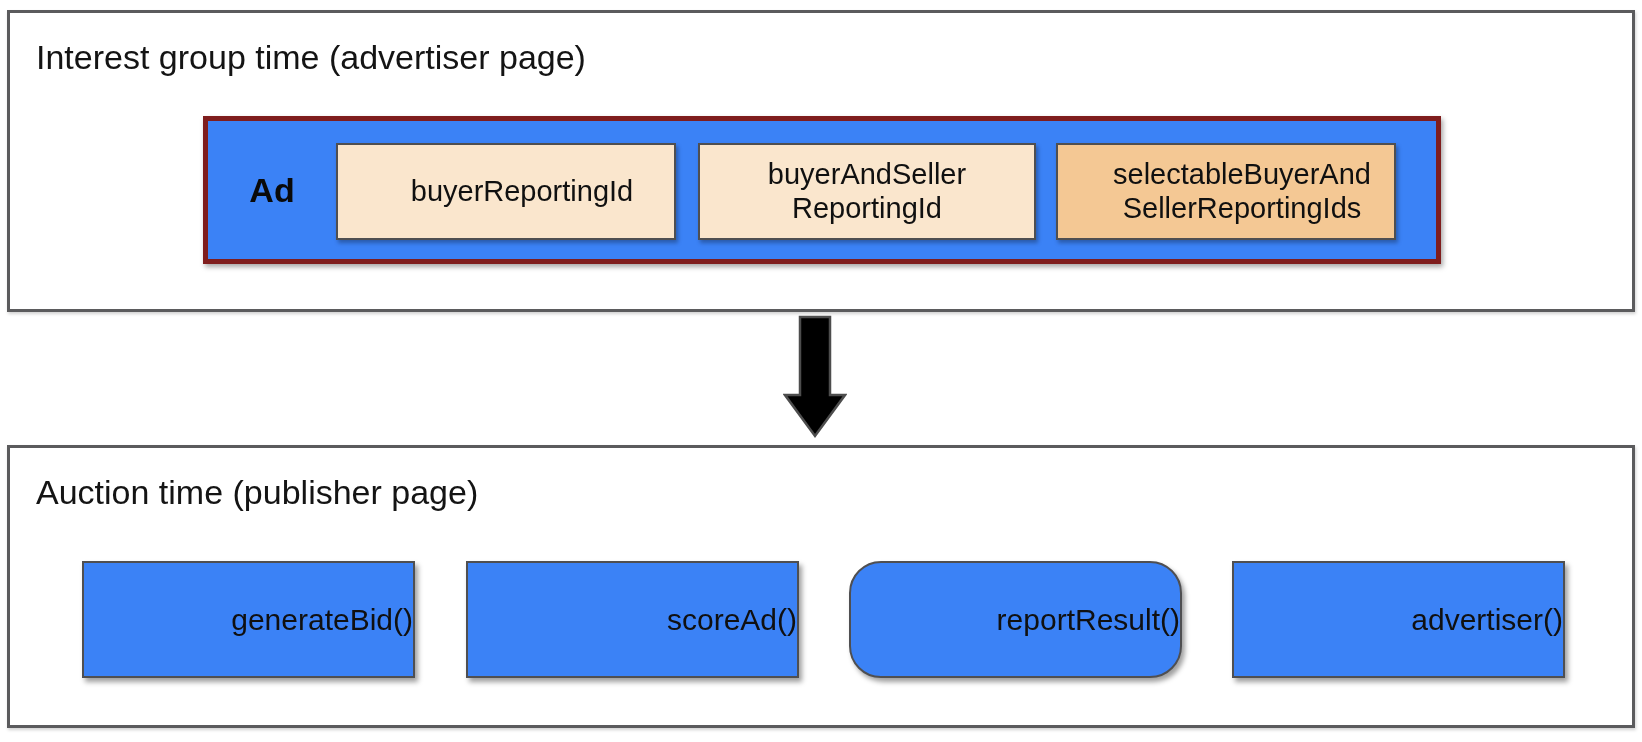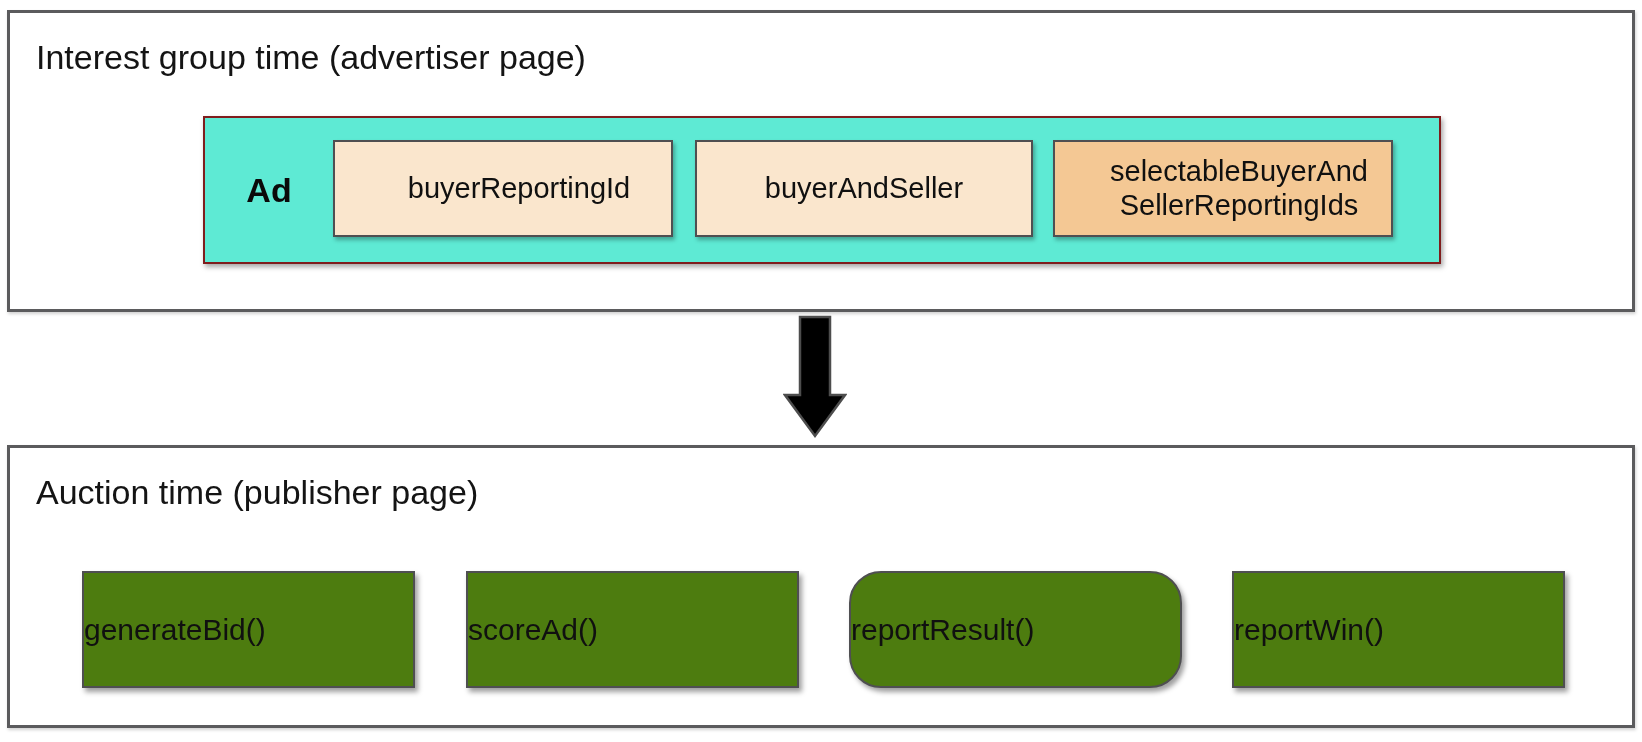--- a/index.html
+++ b/index.html
@@ -37,22 +37,22 @@
     letter-spacing: 0px;
     white-space: nowrap;
   }
 
   .ad-container {
     position: absolute;
     left: 193px;
     top: 103px;
     width: 1238px;
     height: 148px;
-    background: #5eead4;
-    border: 2px solid #7f1d1d;
+    background: #3b82f6;
+    border: 5px solid #7f1d1d;
     box-shadow: 2px 3px 5px rgba(0,0,0,0.35);
   }
 
   .ad-label {
     position: absolute;
     left: 0;
     top: 0;
     width: 128px;
     height: 100%;
     display: flex;
@@ -90,29 +90,28 @@
     top: 315px;
     width: 64px;
     height: 124px;
   }
 
   .function-box {
     position: absolute;
     top: 113px;
     width: 333px;
     height: 117px;
-    background: #4d7c0f;
+    background: #3b82f6;
     border: 2px solid #4f4f51;
     display: flex;
     align-items: center;
-    justify-content: flex-start;
+    justify-content: flex-end;
     font-size: 30px;
     color: #101010;
     box-shadow: 3px 4px 5px rgba(0,0,0,0.38);
-    margin-top: 10px;
   }
   .function-box.f1 { left: 72px;   }
   .function-box.f2 { left: 456px;  }
   .function-box.f3 { left: 839px; border-radius: 32px;  }
   .function-box.f4 { left: 1222px; }
 
   .id-box span, .function-box span { display: block; }
 </style>
 </head>
 <body>
@@ -122,20 +121,21 @@
 
   <div class="ad-container">
     <div class="ad-label">Ad</div>
 
     <div class="id-box peach b1">
       <span>buyerReportingId</span>
     </div>
 
     <div class="id-box peach b2">
       <span>buyerAndSeller</span>
+      <span>ReportingId</span>
     </div>
 
     <div class="id-box orange b3">
       <span>selectableBuyerAnd</span>
       <span>SellerReportingIds</span>
     </div>
   </div>
 </div>
 
 <div class="arrow-wrap">
@@ -150,15 +150,15 @@
   <div class="function-box f1">
     <span>generateBid()</span>
   </div>
   <div class="function-box f2">
     <span>scoreAd()</span>
   </div>
   <div class="function-box f3">
     <span>reportResult()</span>
   </div>
   <div class="function-box f4">
-    <span>reportWin()</span>
+    <span>advertiser()</span>
   </div>
 </div>
 
 </body></html>

